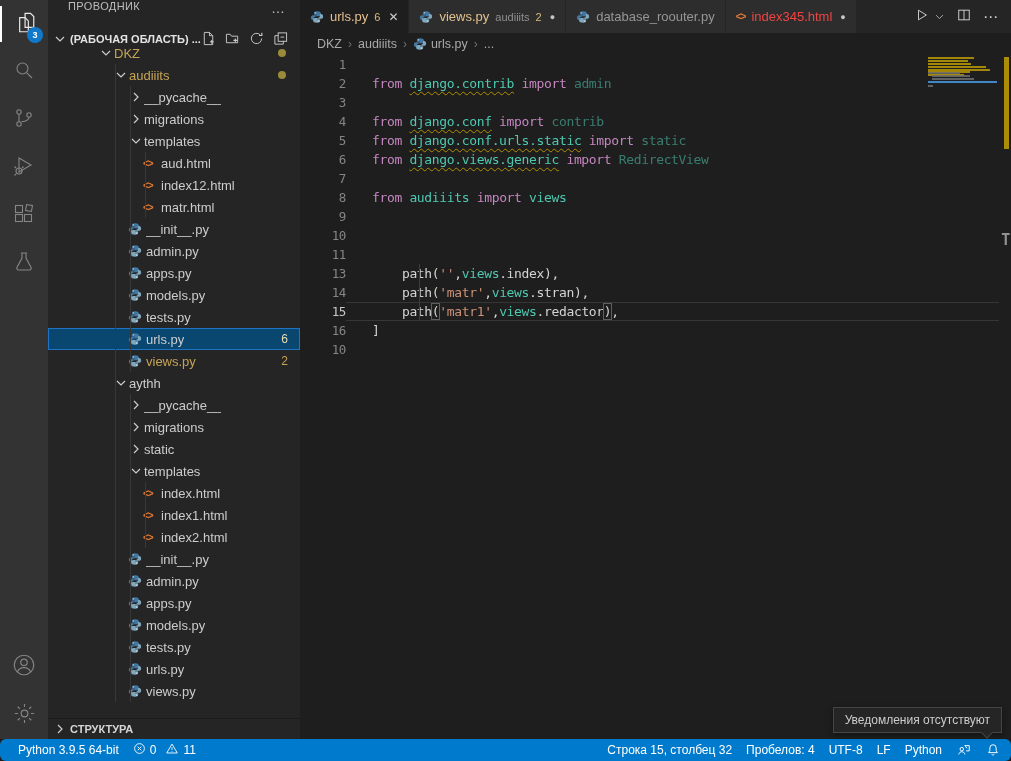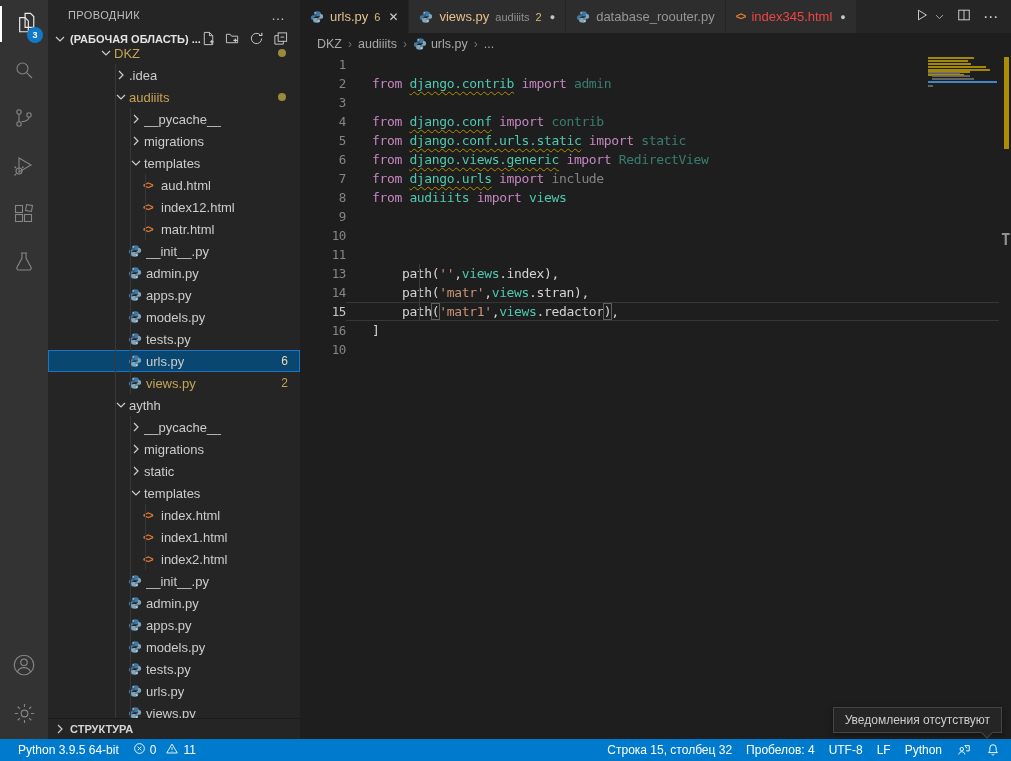--- a/index.html
+++ b/index.html
@@ -12,21 +12,21 @@
   .act-item { position:relative; width:48px; height:48px; display:flex; align-items:center; justify-content:center; cursor:pointer; }
   .act-item svg { stroke:#858585; fill:none; stroke-width:1.1; }
   .act-item.active svg { stroke:#e9e9e9; }
   .act-item.active::before { content:""; position:absolute; left:0; top:6px; width:2px; height:36px; background:#ffffff; }
   .act-badge { position:absolute; right:5px; bottom:5px; min-width:16px; height:16px; border-radius:9px; background:#1079c9;
                color:#fff; font-size:9px; display:flex; align-items:center; justify-content:center; font-weight:bold; }
   #act-bottom { position:absolute; bottom:0; left:0; }
 
   
   #sidebar { position:absolute; left:48px; top:0; width:252px; bottom:22px; background:#252526; color:#cccccc; overflow:hidden; }
-  #sb-title-row { height:30px; display:flex; align-items:center; padding:0 14px 0 20px; }
+  #sb-title-row { height:30px; display:flex; align-items:flex-start; padding:0 14px 0 20px; }
   #sb-title { font-size:11px; letter-spacing:.4px; color:#bdbdbd; flex:1; }
   #sb-more { color:#c0c0c0; font-size:14px; letter-spacing:1px; cursor:pointer; }
   #ws-header { height:18px; display:flex; align-items:center; padding:0 12px 0 4px; font-size:11px; font-weight:bold; color:#e3e3e3; }
   #ws-header .chev { margin-right:2px; display:flex; }
   #ws-label { white-space:nowrap; overflow:hidden; flex:1; }
   .ws-act { display:flex; gap:9px; }
   .ws-act svg { stroke:#cccccc; fill:none; stroke-width:1; cursor:pointer; }
 
   #tree { position:absolute; left:0; right:0; top:48px; height:670px; overflow:hidden; }
   #tree-inner { margin-top:-6px; }
@@ -88,21 +88,21 @@
   #minimap { position:absolute; right:14px; top:2px; width:69px; height:62px; cursor:pointer; }
   .mm-warn { height:2px; margin-bottom:0.9px; background:#a28708; }
   .mm-code { position:absolute; height:1.6px; background:#6d6d6d; opacity:.85; }
   #mm-cur { position:absolute; left:0; right:0; top:24px; height:2px; background:#3f87c6; }
   #ruler { position:absolute; right:2px; top:2px; width:5px; height:92px; background:#ab8d08; cursor:pointer; }
   #t-marker { position:absolute; right:1px; top:176px; color:#929292; font-family:"DejaVu Sans Mono",monospace;
               font-weight:bold; font-size:15px; }
 
   
   #statusbar { position:absolute; left:0; right:0; bottom:0; height:22px; background:#007acc; color:#ffffff;
-               display:flex; align-items:center; font-size:12px; z-index:6; }
+               display:flex; align-items:center; font-size:12px; z-index:6;border-radius:6px; }
   .sb-item { display:flex; align-items:center; gap:4px; padding:0 7px; height:22px; cursor:pointer; }
   #sb-left { display:flex; align-items:center; padding-left:11px; }
   #sb-right { margin-left:auto; display:flex; align-items:center; padding-right:4px; }
   #statusbar svg { stroke:#ffffff; fill:none; stroke-width:1.1; }
 
   
   #notif-tooltip { position:absolute; right:9px; bottom:28px; height:26px; background:#252526; border:1px solid #454545;
                    color:#cccccc; font-size:12px; display:flex; align-items:center; padding:0 11px; z-index:7;
                    box-shadow:0 2px 6px rgba(0,0,0,.4); }
   #notif-arrow { position:absolute; right:20px; bottom:24px; width:8px; height:8px; background:#252526;
@@ -210,29 +210,20 @@
     <div id="tree">
         <div id="tree-inner">
           <div class="trow modified" style="padding-left: 50px;">
             <span class="chev">
               <svg width="16" height="16" viewBox="0 0 16 16" style="stroke:#cccccc;fill:none;stroke-width:1.2">
                 <path d="M4 6l4 4 4-4"></path>
               </svg>
             </span>
             <span class="lbl">DKZ</span>
             <span class="dot"></span>
-          </div>
-          <div class="trow" style="padding-left: 65px;">
-            <span class="tguide" style="left: 67px;"></span>
-            <span class="chev">
-              <svg width="16" height="16" viewBox="0 0 16 16" style="stroke:#cccccc;fill:none;stroke-width:1.2">
-                <path d="M6 4l4 4-4 4"></path>
-              </svg>
-            </span>
-            <span class="lbl">.idea</span>
           </div>
           <div class="trow modified" style="padding-left: 65px;">
             <span class="tguide" style="left: 67px;"></span>
             <span class="chev">
               <svg width="16" height="16" viewBox="0 0 16 16" style="stroke:#cccccc;fill:none;stroke-width:1.2">
                 <path d="M4 6l4 4 4-4"></path>
               </svg>
             </span>
             <span class="lbl">audiiits</span>
             <span class="dot"></span>
@@ -641,21 +632,21 @@
         </span>
       </div>
     <div id="code">
       <div id="code-lines">
           <div class="cline"><span class="gut">1</span><span class="ctext"></span></div>
           <div class="cline"><span class="gut">2</span><span class="ctext"><span class="tk-k">from </span><span class="tk-mw">django.contrib</span><span class="tk-k"> import </span><span class="tk-td">admin</span></span></div>
           <div class="cline"><span class="gut">3</span></div>
           <div class="cline"><span class="gut">4</span><span class="ctext"><span class="tk-k">from </span><span class="tk-mw">django.conf</span><span class="tk-k"> import </span><span class="tk-td">contrib</span></span></div>
           <div class="cline"><span class="gut">5</span><span class="ctext"><span class="tk-k">from </span><span class="tk-mw">django.conf.urls.static</span><span class="tk-k"> import </span><span class="tk-td">static</span></span></div>
           <div class="cline"><span class="gut">6</span><span class="ctext"><span class="tk-k">from </span><span class="tk-mw">django.views.generic</span><span class="tk-k"> import </span><span class="tk-td">RedirectView</span></span></div>
-          <div class="cline"><span class="gut">7</span><span class="ctext"><span class="tk-k">from </span><span class="tk-mw">django.urls</span><span class="tk-k"> import </span><span class="tk-pd">include</span></span></div>
+          <div class="cline"><span class="gut">7</span></div>
           <div class="cline"><span class="gut">8</span><span class="ctext"><span class="tk-k">from </span><span class="tk-m">audiiits</span><span class="tk-k"> import </span><span class="tk-m">views</span></span></div>
           <div class="cline"><span class="gut">9</span><span class="ctext"></span></div>
           <div class="cline"><span class="gut">10</span><span class="ctext"></span></div>
           <div class="cline"><span class="gut">11</span><span class="ctext"></span></div>
           <div class="cline"><span class="gut">13</span><span class="ctext"><span class="cguide"></span><span class="tk-p">    path(</span><span class="tk-s">''</span><span class="tk-p">,</span><span class="tk-m">views</span><span class="tk-p">.index),</span></span></div>
           <div class="cline"><span class="gut">14</span><span class="ctext"><span class="cguide"></span><span class="tk-p">    path(</span><span class="tk-s">'matr'</span><span class="tk-p">,</span><span class="tk-m">views</span><span class="tk-p">.stran),</span></span></div>
           <div class="cline cur"><span class="gut">15</span><span class="ctext"><span class="cguide"></span><span class="tk-p">    path</span><span class="tk-bm">(</span><span class="tk-s">'matr1'</span><span class="tk-p">,</span><span class="tk-m">views</span><span class="tk-p">.redactor</span><span class="tk-bm">)</span><span class="tk-p">,</span></span></div>
           <div class="cline"><span class="gut">16</span><span class="ctext"><span class="tk-p">]</span></span></div>
           <div class="cline"><span class="gut">10</span><span class="ctext"></span></div>
         </div>

